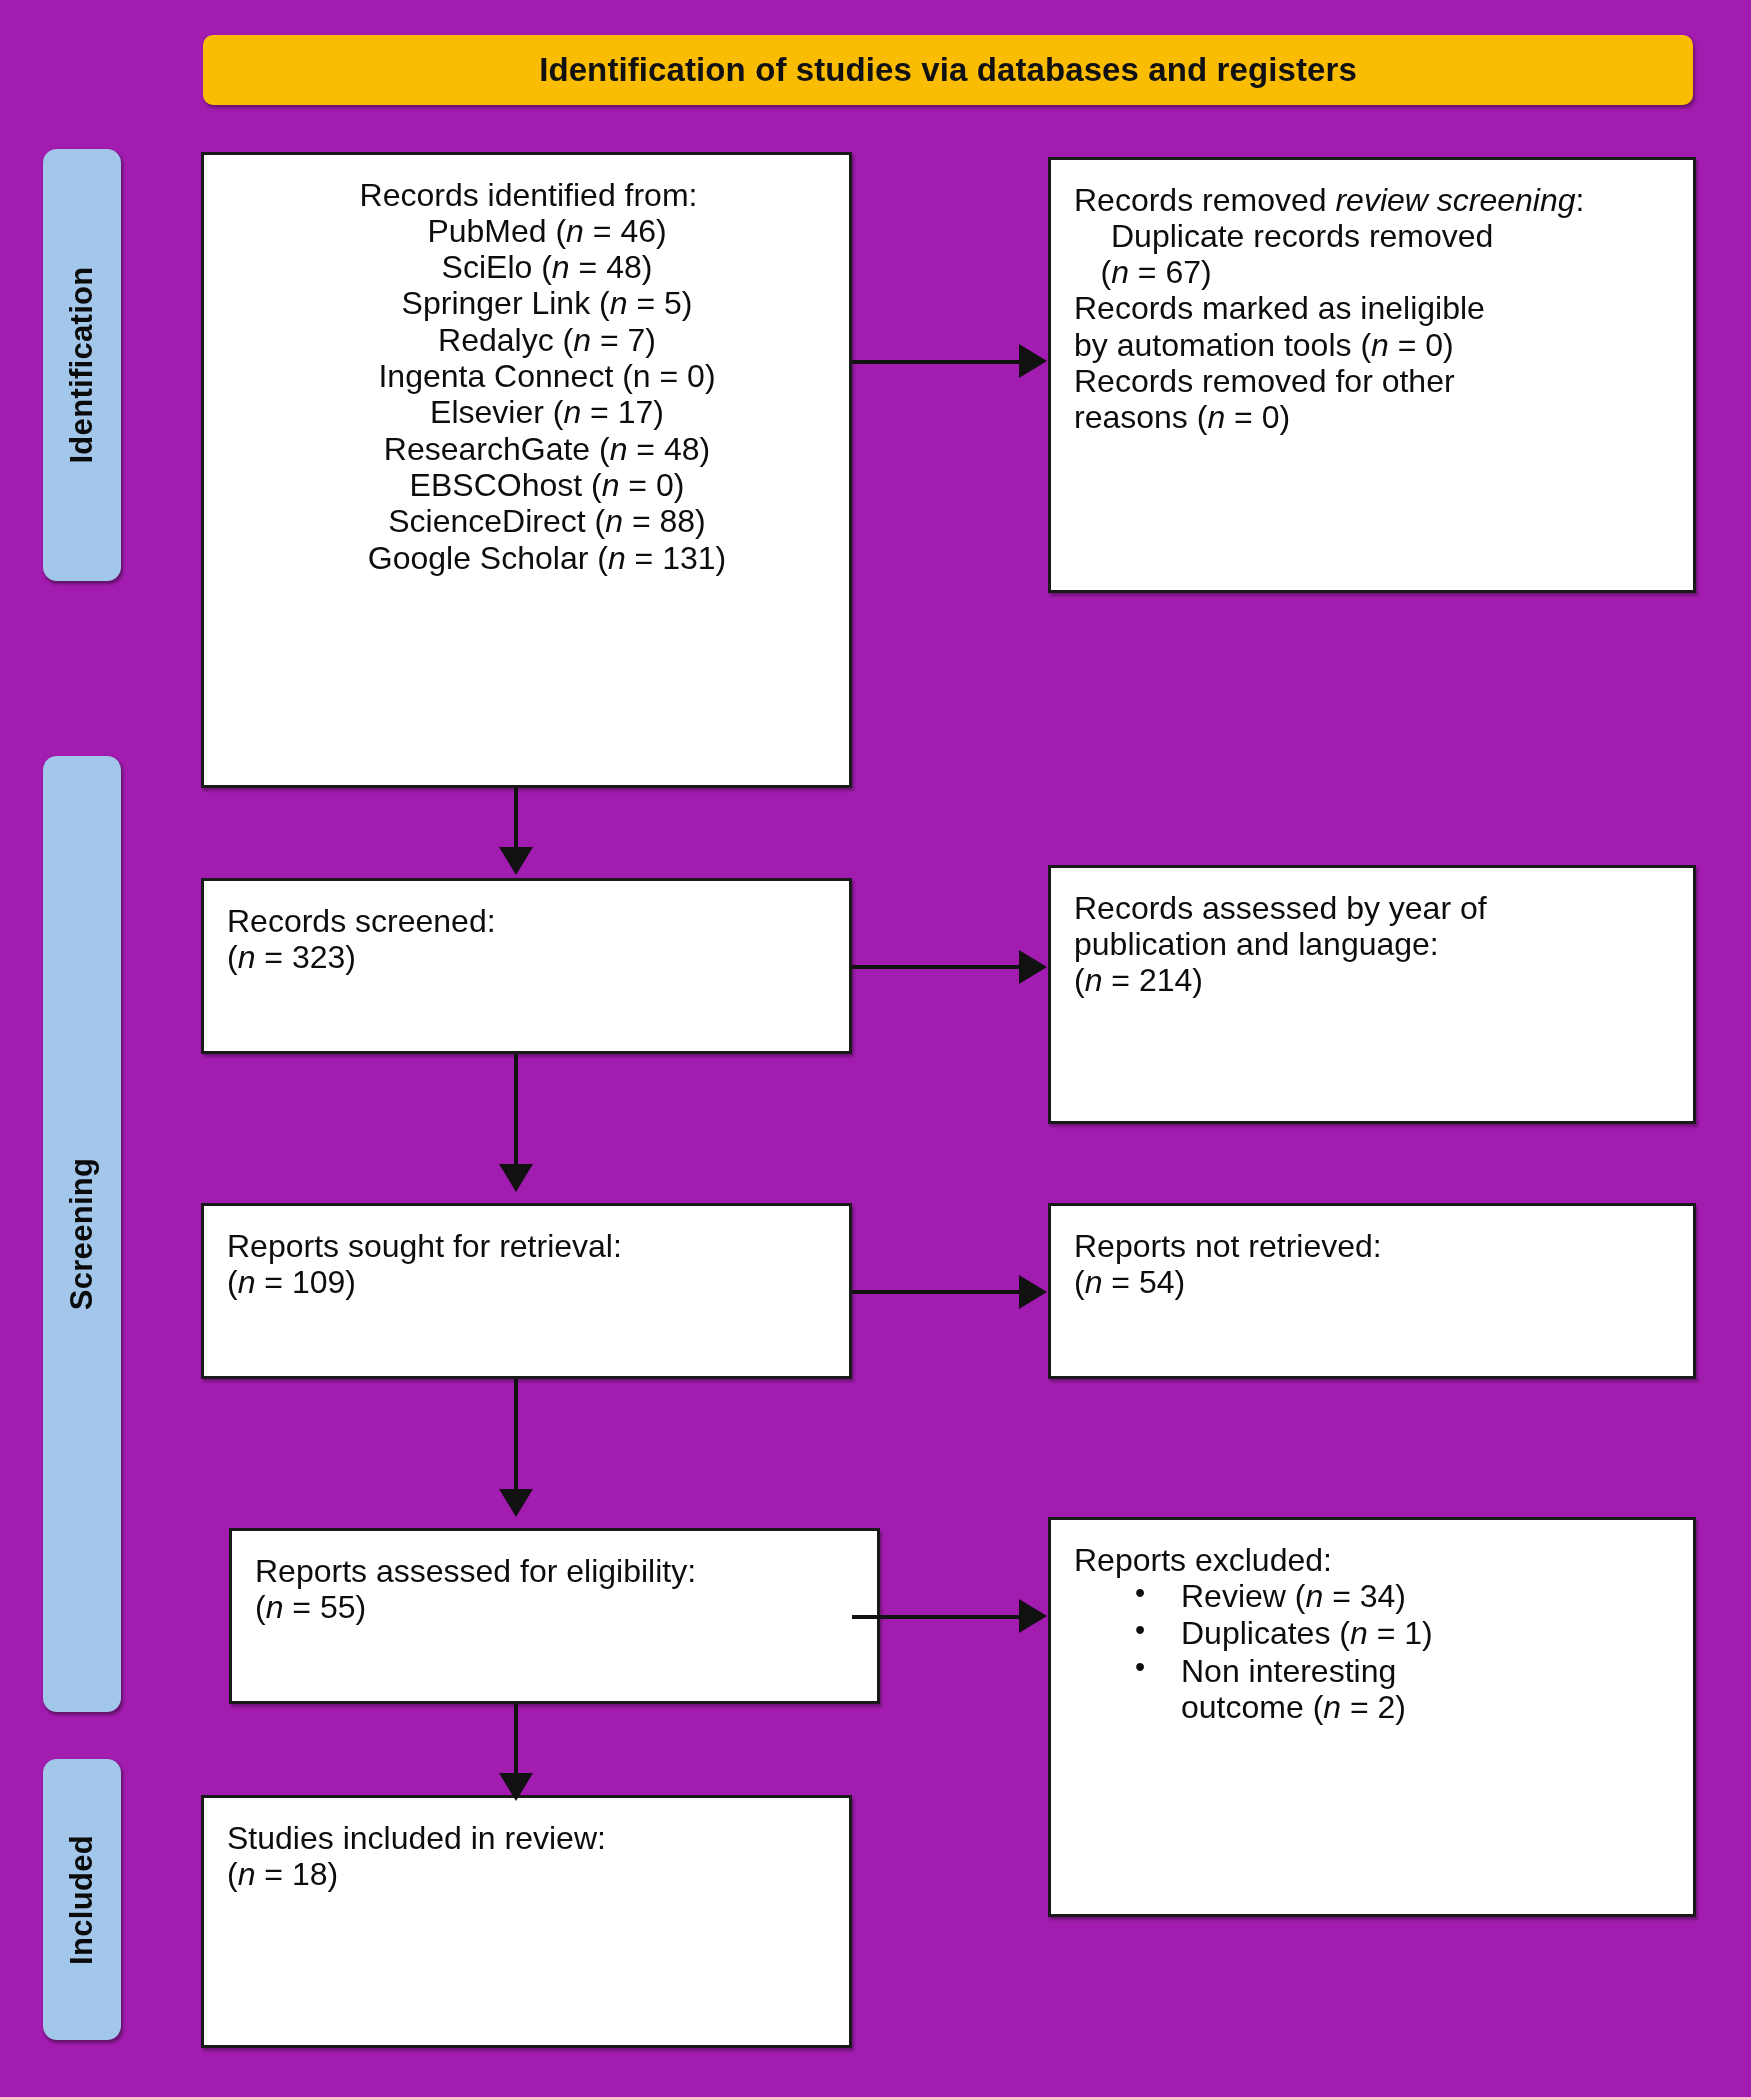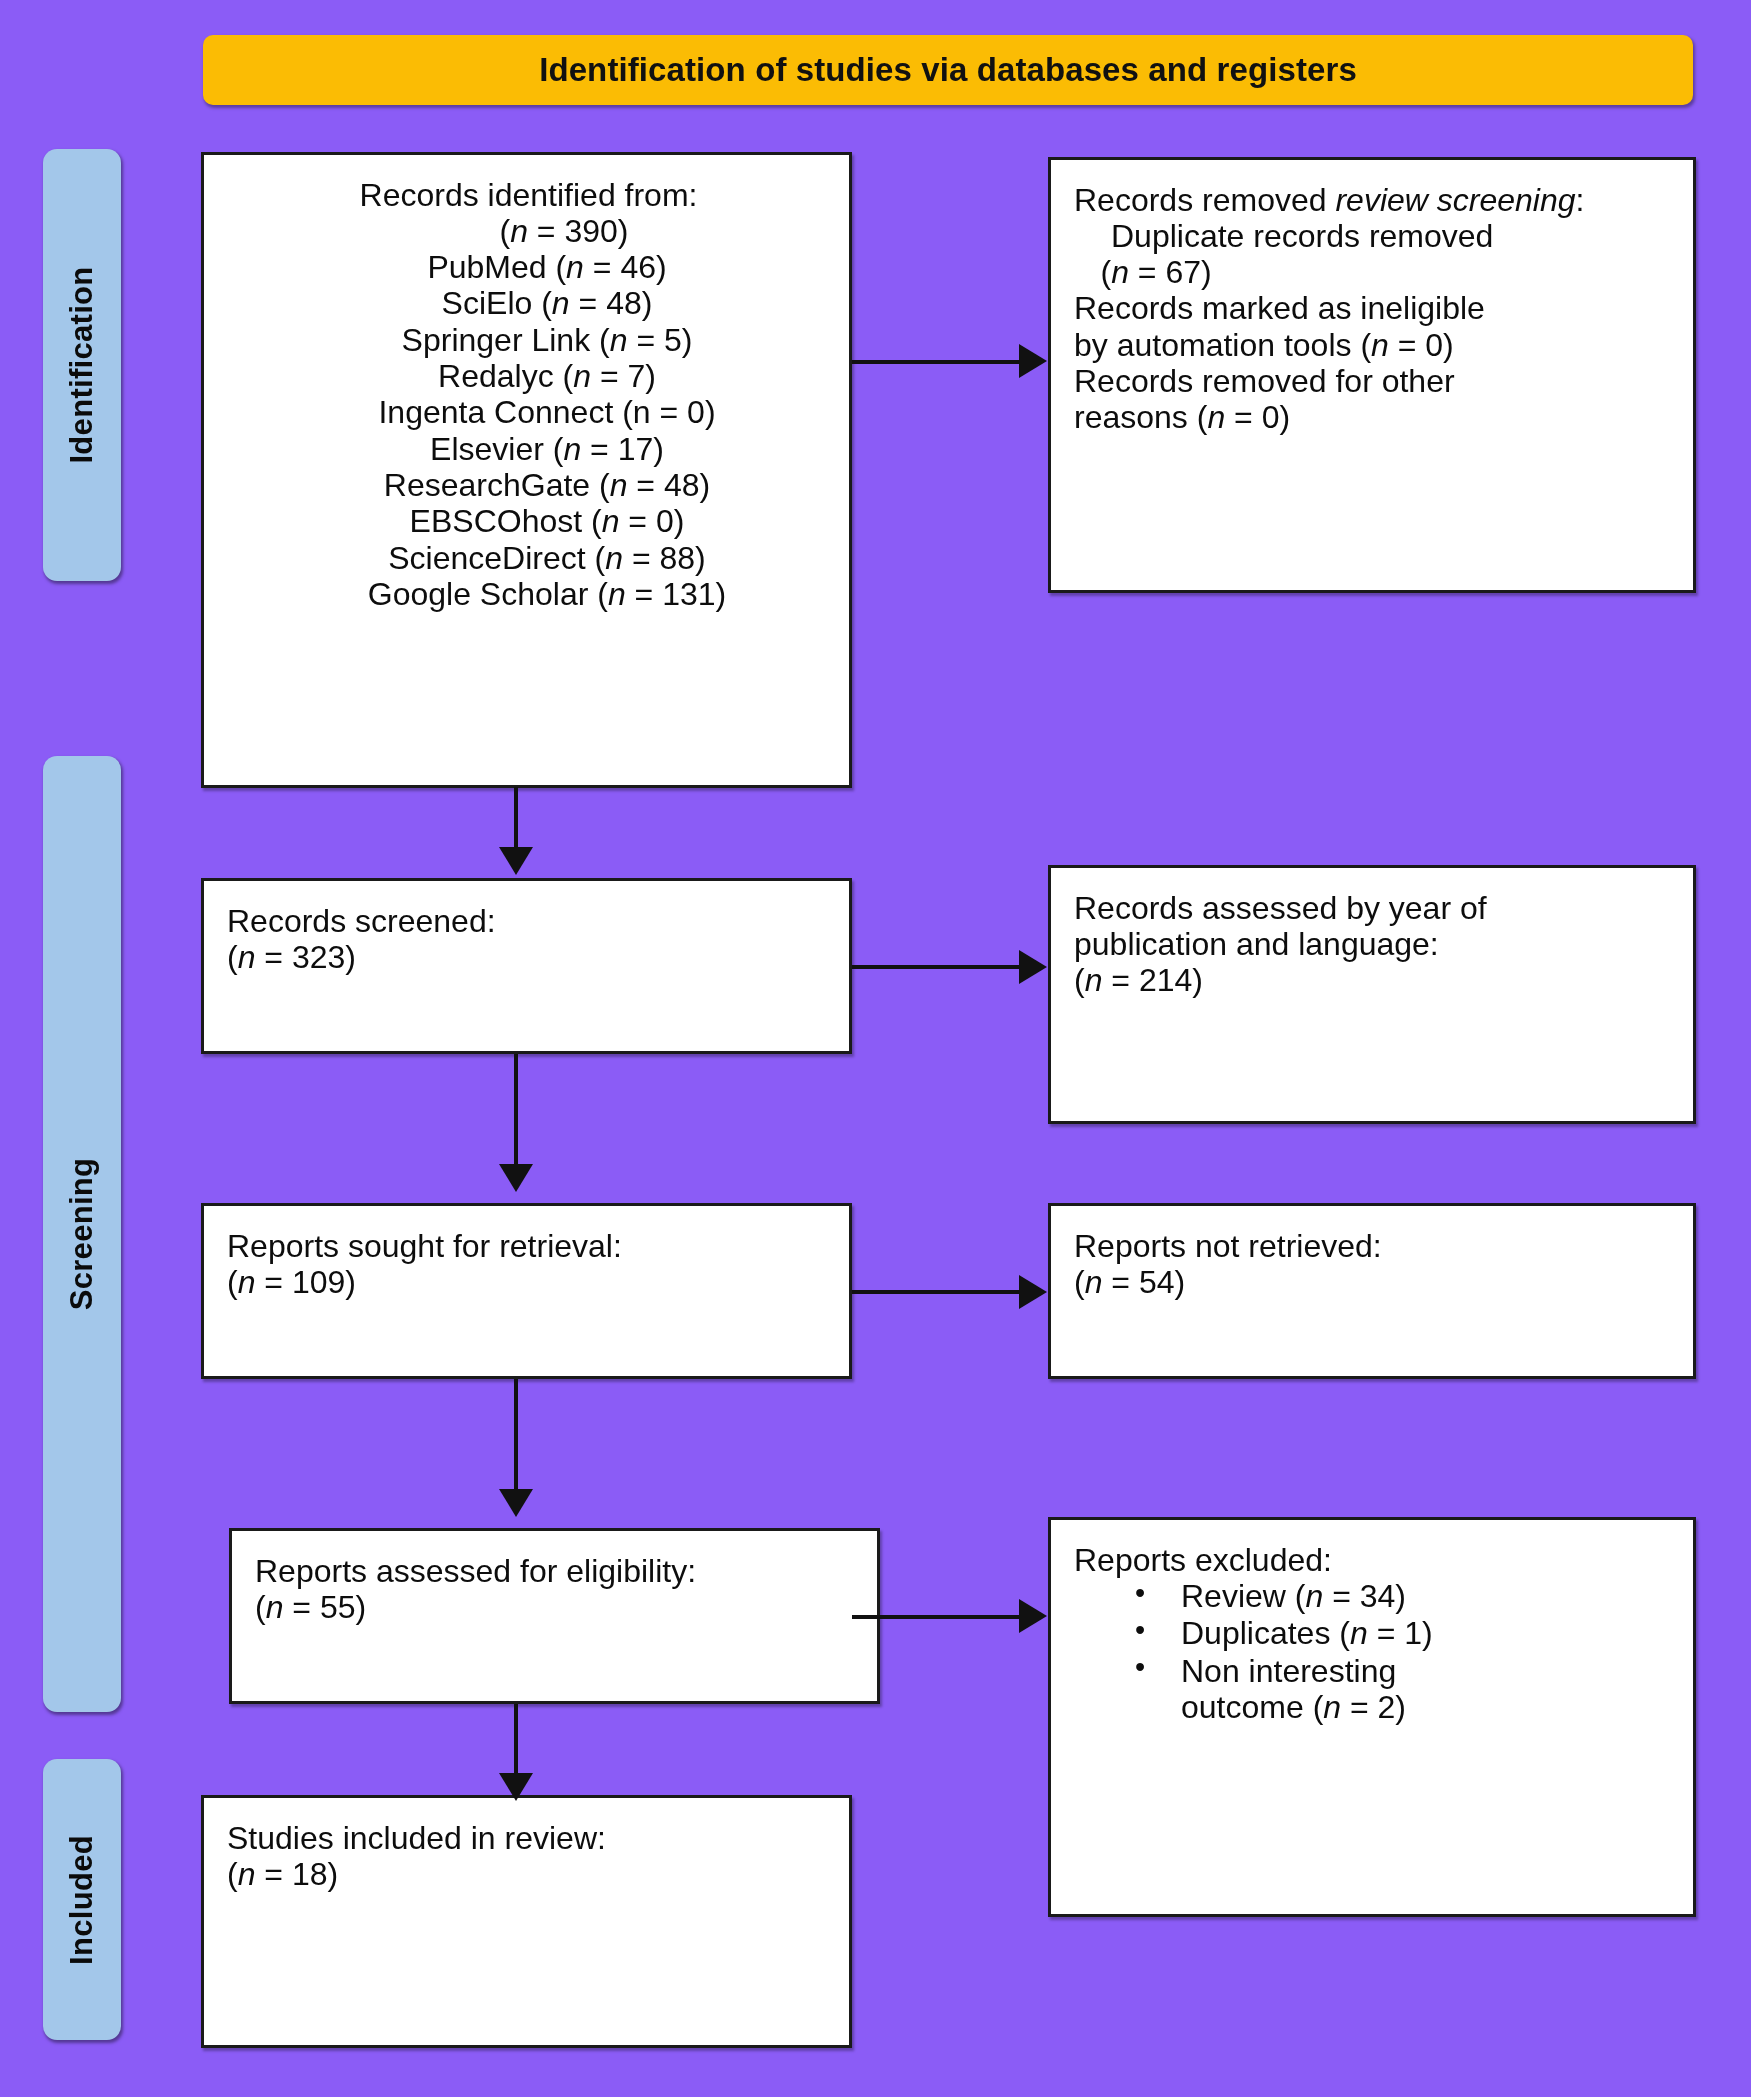--- a/index.html
+++ b/index.html
@@ -7,21 +7,21 @@
     padding: 0;
     background: #ffffff;
   }
   body {
     font-family: "Liberation Sans", sans-serif;
   }
   #page {
     position: relative;
     width: 1751px;
     height: 2097px;
-    background: #8b5cf6;
+    background: #a21caf;
     overflow: hidden;
   }
 
   
   .banner {
     position: absolute;
     left: 203px;
     top: 35px;
     width: 1490px;
     height: 70px;
@@ -147,21 +147,20 @@
   <div class="rail" id="rail-screening">
     <div class="rail-text">Screening</div>
   </div>
   <div class="rail" id="rail-included">
     <div class="rail-text">Included</div>
   </div>
 
   <div class="box" id="box-identified">
     <div class="box-inner">
       <div class="line">Records identified from:</div>
-      <div class="line indent-center">(<i>n</i> = 390)</div>
       <div class="line indent1">PubMed (<i>n</i> = 46)</div>
       <div class="line indent1">SciElo (<i>n</i> = 48)</div>
       <div class="line indent1">Springer Link (<i>n</i> = 5)</div>
       <div class="line indent1">Redalyc (<i>n</i> = 7)</div>
       <div class="line indent1">Ingenta Connect (n = 0)</div>
       <div class="line indent1">Elsevier (<i>n</i> = 17)</div>
       <div class="line indent1">ResearchGate (<i>n</i> = 48)</div>
       <div class="line indent1">EBSCOhost (<i>n</i> = 0)</div>
       <div class="line indent1">ScienceDirect (<i>n</i> = 88)</div>
       <div class="line indent1">Google Scholar (<i>n</i> = 131)</div>

